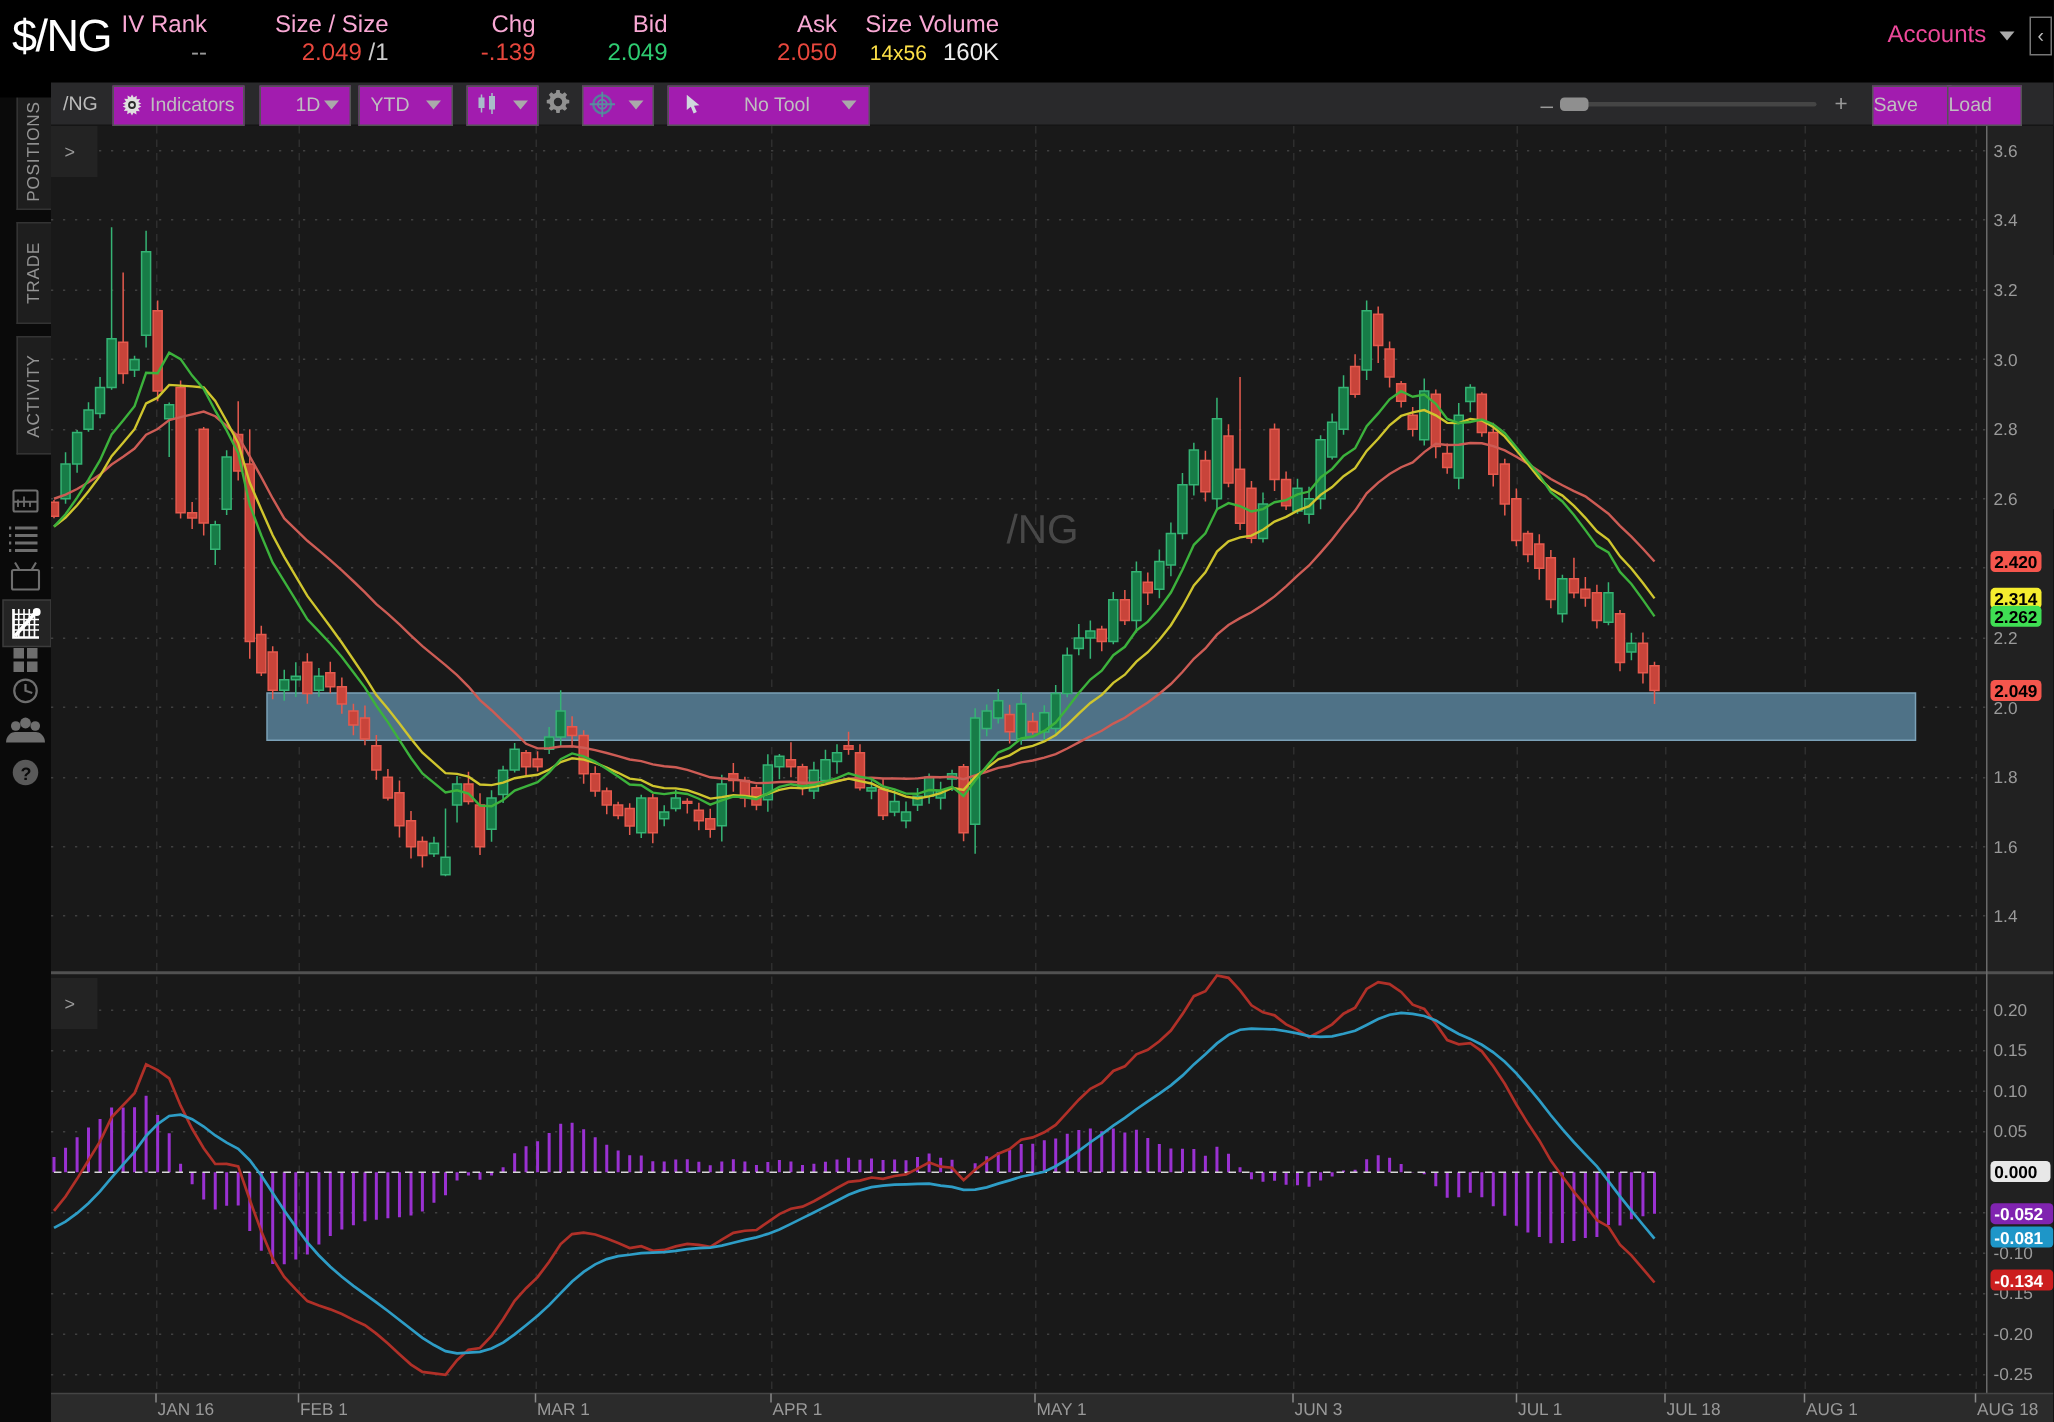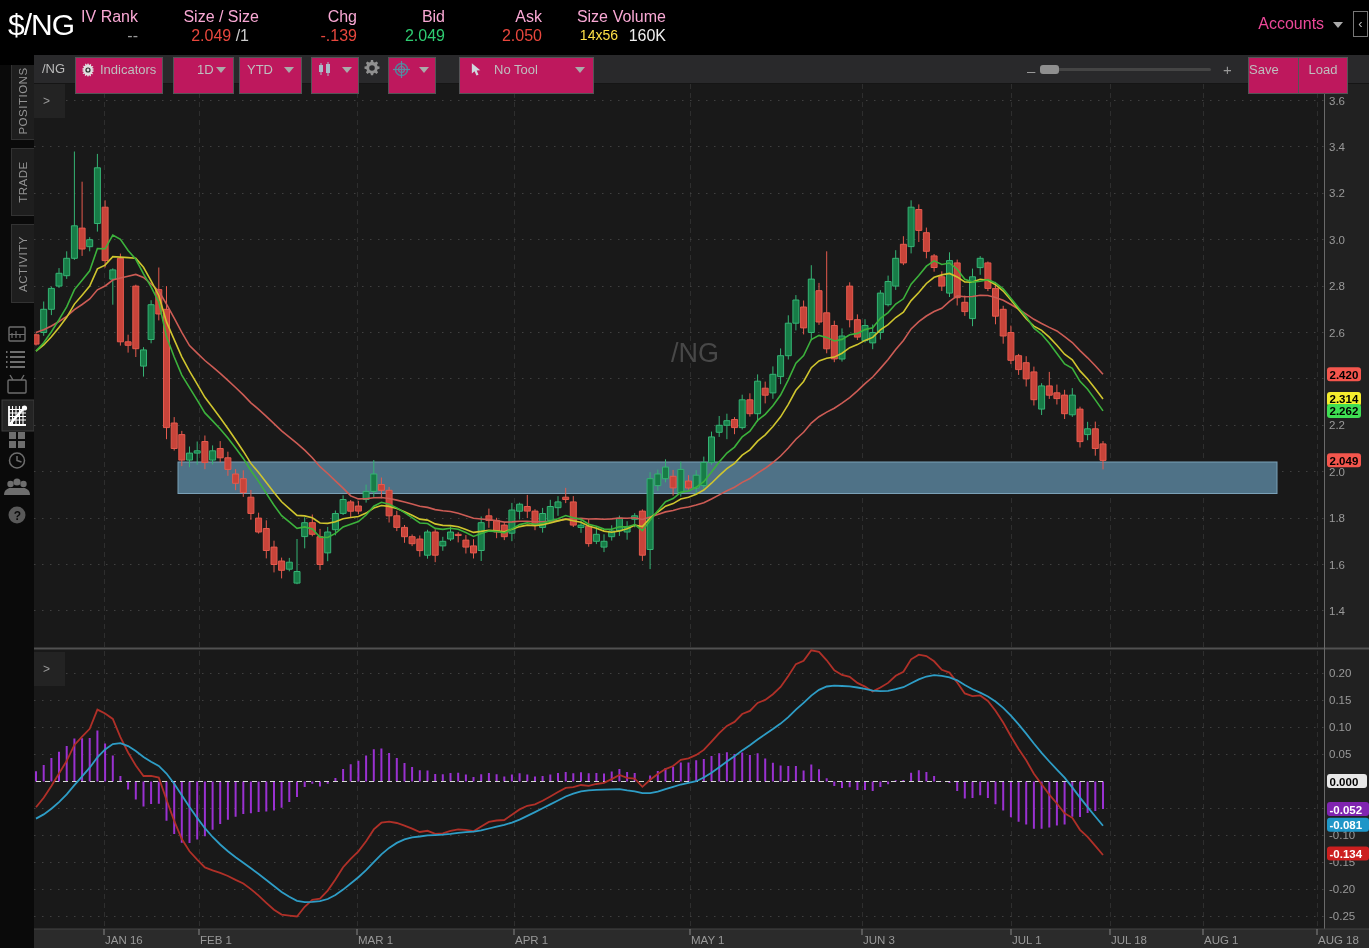--- a/index.html
+++ b/index.html
@@ -5,21 +5,21 @@
 .hdr{position:absolute;left:0;top:0;width:1369px;height:65px;background:#000;z-index:5}
 .logo{position:absolute;left:8px;top:8px;font-size:30px;color:#fff;letter-spacing:-1px}
 .fld{position:absolute;top:8px;text-align:right}
 .fld .l{font-size:16px;color:#f9a8d4}
 .fld .v{font-size:16px;margin-top:1px;color:#ddd}
 .fld .v.red{color:#e8473d}.fld .v.grn{color:#2ecc71}
 .red{color:#e8473d}.grn{color:#2ecc71}
 .acc{position:absolute;right:26px;top:15px;font-size:16px;color:#ec4899}
 .accbox{position:absolute;right:1px;top:11px;width:15px;height:26px;border:1px solid #777;color:#bbb;font-size:13px;text-align:center;line-height:24px}
 .tb{position:absolute;left:34px;top:55px;width:1335px;height:29px;background:#29292b;z-index:5;border-bottom:1px solid #151515}
-.btn{position:absolute;top:2px;height:37px;border:1px solid #545456;background:#be185d;color:#bfbfbf;font-size:13px;line-height:23px}
+.btn{position:absolute;top:2px;height:27px;border:1px solid #545456;background:#a21caf;color:#bfbfbf;font-size:13px;line-height:23px}
 .sb{position:absolute;left:0;top:55px;width:34px;height:893px;background:#0a0a0a;z-index:4}
 .tab{position:absolute;left:11px;width:23px;background:#1e1e1e;border:1px solid #333;border-right:none;color:#949494;font-size:11.5px}
 .tab span{position:absolute;left:50%;top:50%;transform:translate(-50%,-50%) rotate(-90deg);white-space:nowrap;letter-spacing:.5px}
 .chev{display:inline-block;width:0;height:0;border-left:5px solid transparent;border-right:5px solid transparent;border-top:6px solid #aaa;vertical-align:middle}
 </style></head><body>
 <svg width="1369" height="948" viewBox="0 0 1369 948" font-family="Liberation Sans, sans-serif" style="position:absolute;left:0;top:0">
 <rect x="34" y="84" width="1335" height="845" fill="#191919"></rect>
 <rect x="1324" y="84" width="45" height="845" fill="#212121"></rect>
 <line x1="104.5" y1="84" x2="104.5" y2="929" stroke="#2e2e2e" stroke-width="1" stroke-dasharray="5,4"></line>
     <line x1="199.5" y1="84" x2="199.5" y2="929" stroke="#2e2e2e" stroke-width="1" stroke-dasharray="5,4"></line>
@@ -130,31 +130,31 @@
 <text x="43" y="673" fill="#9a9a9a" font-size="12">&gt;</text>
 </svg>
 <div class="hdr">
  <div class="logo">$/NG</div>
  <div class="fld" style="left:70px;width:68px">
       <div class="l">IV Rank</div>
       <div class="v" style="color:#9a9a9a">--</div>
     </div>
  <div class="fld" style="left:169px;width:90px">
       <div class="l">Size / Size</div>
-      <div class="v" style="margin-right:10px"><span class="red">2.049</span> <span style="color:#ccc">/1</span></div>
+      <div class="v" style=""><span class="red">2.049</span> <span style="color:#ccc">/1</span></div>
     </div>
  <div class="fld" style="left:299px;width:58px">
       <div class="l">Chg</div>
       <div class="v red">-.139</div>
     </div>
  <div class="fld" style="left:387px;width:58px">
       <div class="l">Bid</div>
       <div class="v grn">2.049</div>
     </div>
- <div class="fld" style="left:484px;width:58px">
+ <div class="fld" style="left:500px;width:58px">
       <div class="l">Ask</div>
       <div class="v red">2.050</div>
     </div>
  <div class="fld" style="left:556px;width:62px">
       <div class="l" style="margin-right:10px">Size</div>
       <div class="v" style="color:#fde047;font-size:14px">14x56</div>
     </div>
  <div class="fld" style="left:600px;width:66px">
       <div class="l">Volume</div>
       <div class="v" style="color:#eee">160K</div>
@@ -192,31 +192,31 @@
    <svg width="17" height="17" viewBox="0 0 17 17" style="position:absolute;left:4px;top:3px">
         <circle cx="8.5" cy="8.5" r="6" fill="none" stroke="#54809a" stroke-width="1.6"></circle>
         <circle cx="8.5" cy="8.5" r="3" fill="none" stroke="#5b8ba0" stroke-width="1.2"></circle>
         <g stroke="#5b8ba0" stroke-width="1.2">
           <line x1="8.5" y1="0" x2="8.5" y2="17"></line>
           <line x1="0" y1="8.5" x2="17" y2="8.5"></line>
         </g>
       </svg>
    <span class="chev" style="position:absolute;right:6px;top:9px"></span>
     </div>
- <div class="btn" style="left:425px;width:135px;padding-left:34px">
+ <div class="btn" style="left:411px;width:135px;padding-left:50px">
    <svg width="11" height="14" viewBox="0 0 13 16" style="position:absolute;left:11px;top:5px">
         <path d="M1 0L1 12 4.2 9.4 6.4 14.6 8.9 13.5 6.7 8.6 11 8.2Z" fill="#cfd8dd"></path>
       </svg>
    No Tool<span class="chev" style="position:absolute;right:8px;top:9px"></span></div>
  <div style="position:absolute;left:993px;top:7px;color:#999;font-size:15px">–</div>
  <div style="position:absolute;left:1006px;top:13px;width:171px;height:3px;background:#454545;border-radius:2px"></div>
  <div style="position:absolute;left:1006px;top:10px;width:19px;height:9px;background:#8f8f8f;border-radius:3px"></div>
  <div style="position:absolute;left:1189px;top:6px;color:#999;font-size:15px">+</div>
  <div class="btn" style="left:1214px;width:53px;text-align:left">Save</div>
- <div class="btn" style="left:1264px;width:50px;text-align:center">Load</div>
+ <div class="btn" style="left:1264px;width:50px;">Load</div>
 </div>
 <div class="sb">
  <div class="tab" style="top:7px;height:78px">
       <span>POSITIONS</span>
     </div>
  <div class="tab" style="top:93px;height:68px">
       <span>TRADE</span>
     </div>
  <div class="tab" style="top:169px;height:79px">
       <span>ACTIVITY</span>

